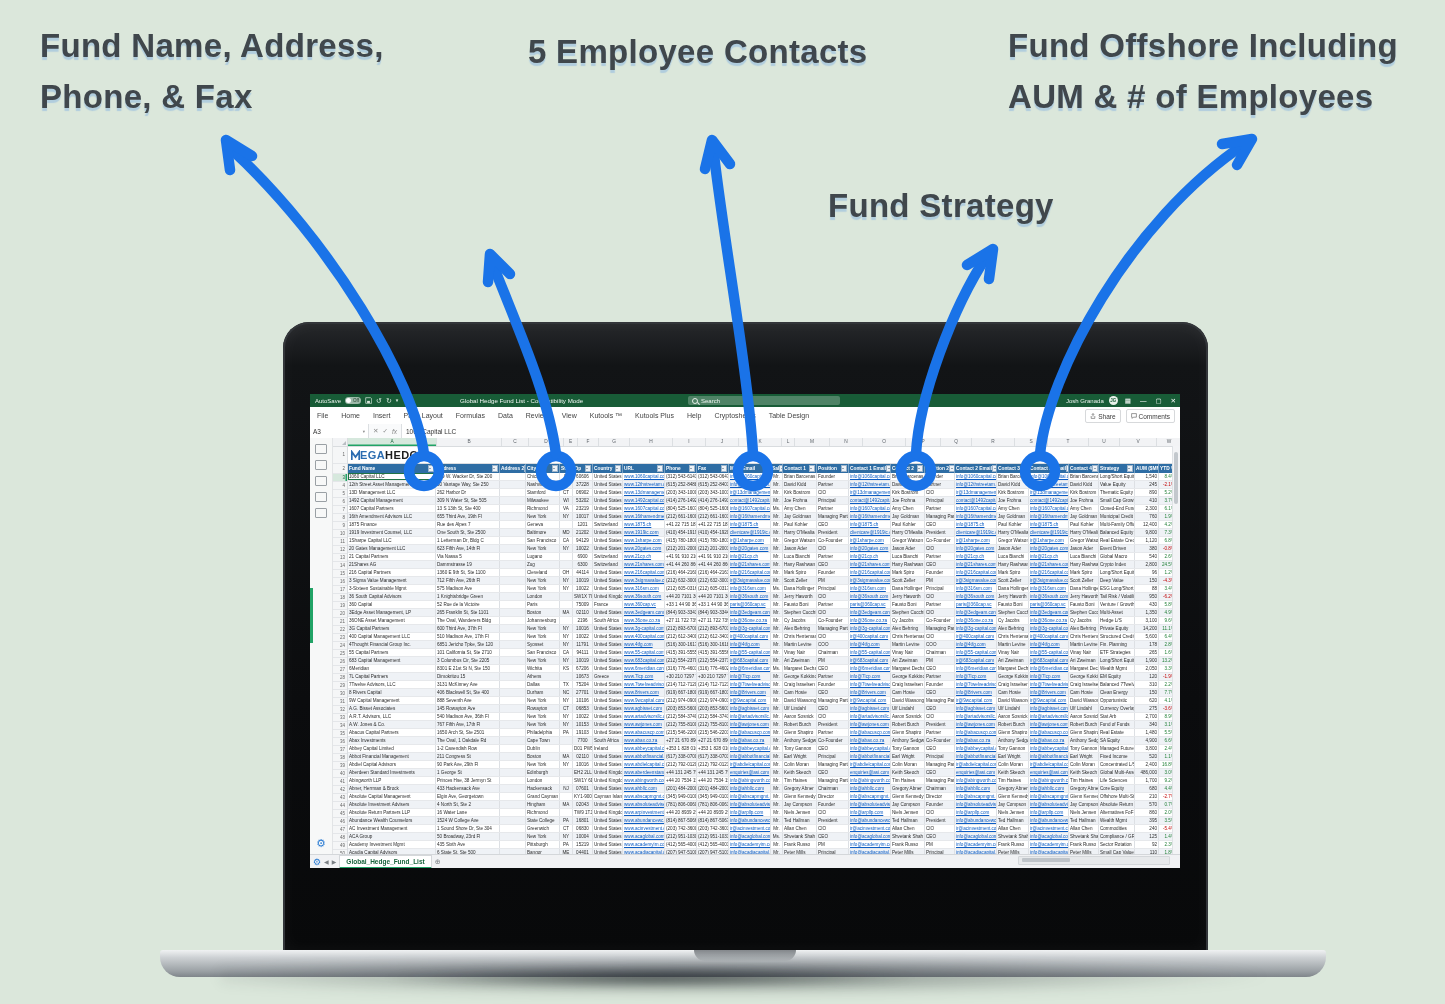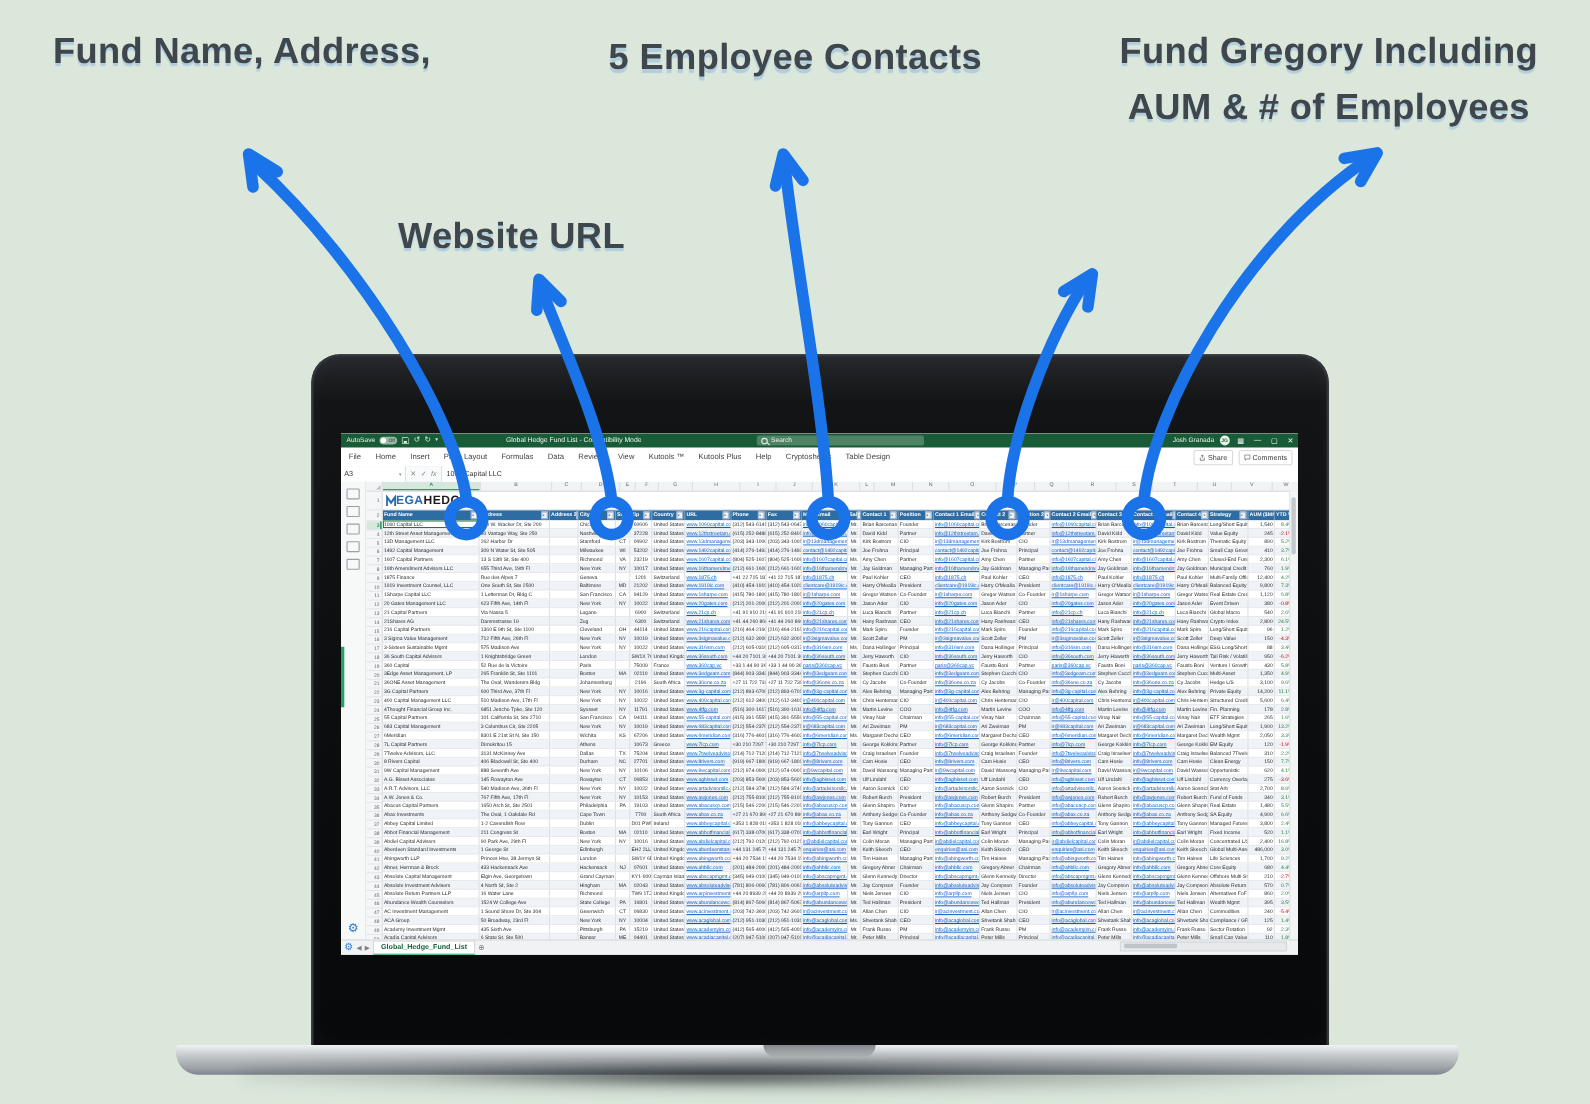--- a/index.html
+++ b/index.html
@@ -1,21 +1,21 @@
 <!DOCTYPE html>
 <html><head>
 <meta charset="utf-8">
 <style>
   html,body{margin:0;padding:0;background:#dbe7db;}
   .stage{position:relative;width:1445px;height:1004px;background:#dbe7db;overflow:hidden;
          font-family:"Liberation Sans",sans-serif;}
 
   
   .lbl{position:absolute;font-weight:800;font-size:33px;line-height:1.55;color:#40474c;
-       text-align:center;letter-spacing:.3px;text-shadow:0 3px 1px rgba(26,115,232,.22);}
+       text-align:left;letter-spacing:.3px;text-shadow:0 3px 1px rgba(26,115,232,.22);}
 
   
   .bezel{position:absolute;left:283px;top:322px;width:925px;height:630px;
          background:linear-gradient(180deg,#26282b,#121416 7%,#0b0c0e 60%,#08090a);
          border-radius:26px 26px 0 0;box-shadow:inset 0 0 0 2px #33363a, inset 0 0 18px rgba(255,255,255,.05);}
   .cam{position:absolute;left:743px;top:355px;width:5px;height:5px;border-radius:50%;background:#20303c;}
   .base{position:absolute;left:160px;top:950px;width:1166px;height:27px;
         background:linear-gradient(180deg,#f0f2f3 0%,#cdd1d4 28%,#9ba1a5 78%,#7f858a 100%);
         border-radius:3px 3px 20px 20px;}
   .notch{position:absolute;left:694px;top:950px;width:102px;height:11px;
@@ -120,29 +120,30 @@
 
   .arrows{position:absolute;left:0;top:0;width:1445px;height:1004px;pointer-events:none;z-index:9;}
 </style>
 </head>
 <body>
 
 <div class="stage">
 
   <div class="lbl" style="left:40px;top:20px;width:360px;">
     <div>Fund Name, Address,</div>
-  </div>
-  <div class="lbl" style="left:325px;top:188px;width:280px;">
-    <div>Website URL</div>
+    <div>Phone, &amp; Fax</div>
   </div>
   <div class="lbl" style="left:528px;top:26px;width:390px;">
     <div>5 Employee Contacts</div>
   </div>
+  <div class="lbl" style="left:828px;top:180px;width:270px;">
+    <div>Fund Strategy</div>
+  </div>
   <div class="lbl" style="left:1008px;top:20px;width:400px;">
-    <div>Fund Gregory Including</div>
+    <div>Fund Offshore Including</div>
     <div>AUM &amp; # of Employees</div>
   </div>
 
   <div class="bezel"></div>
   <div class="cam"></div>
 
   <div class="screen">
 
     <div class="titlebar">
       <div class="qat">

